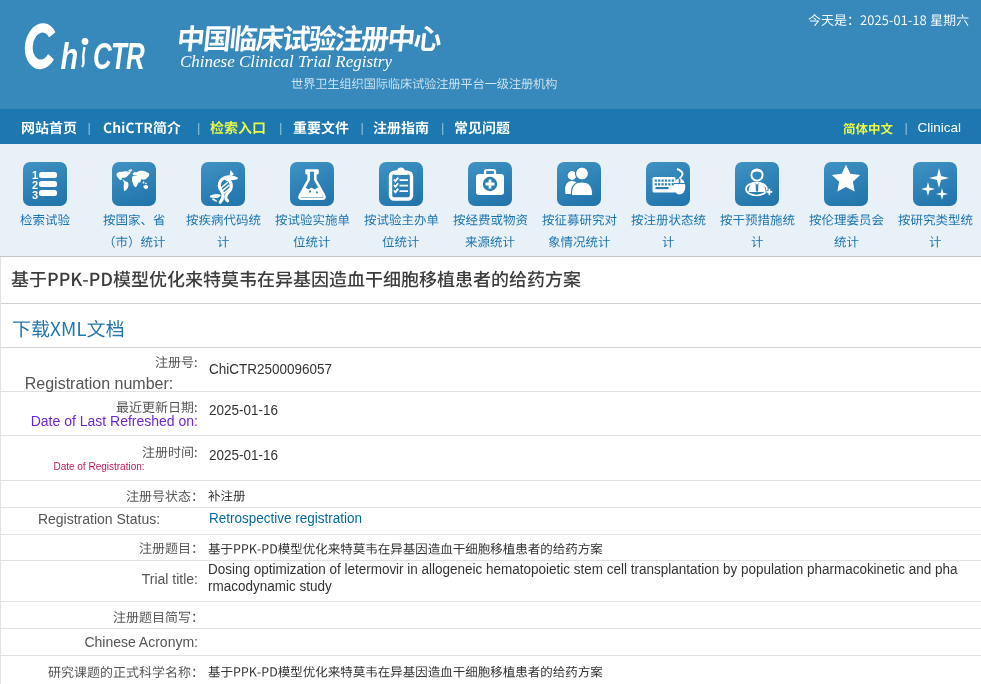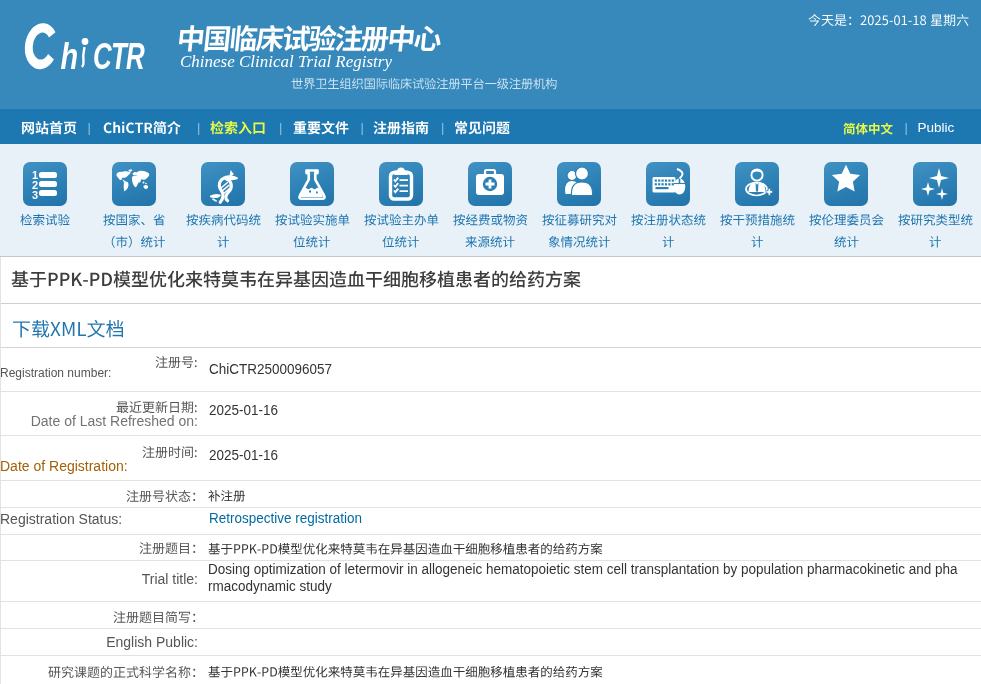--- a/index.html
+++ b/index.html
@@ -116,21 +116,21 @@
     <use href="#q66" transform="translate(28.0 14.0) scale(0.01400)"></use>
     <use href="#q67" transform="translate(42.0 14.0) scale(0.01400)"></use>
   </svg>
 <svg style="position:absolute;left:843.0px;top:120.5px;overflow:visible;" width="50" height="17" fill="#e9fb43">
     <use href="#q52" transform="translate(0.0 12.5) scale(0.01250)"></use>
     <use href="#q68" transform="translate(12.5 12.5) scale(0.01250)"></use>
     <use href="#q1" transform="translate(25.0 12.5) scale(0.01250)"></use>
     <use href="#q60" transform="translate(37.5 12.5) scale(0.01250)"></use>
   </svg>
 <div class="abs" style="left:904.5px;top:119.5px;color:#8fc0dc;font-size:13px">|</div>
-<div class="abs" style="left:917.5px;top:120px;color:#fff;font-size:13.5px">Public</div>
+<div class="abs" style="left:917.5px;top:120px;color:#fff;font-size:13.5px">Clinical</div>
 <div class="abs" style="left:0;top:144px;width:981px;height:112px;background:#e9f1f8"></div>
 <div class="abs" style="left:0;top:256px;width:981px;height:0;border-top:1px solid #c6c6c6"></div>
 <div class="abs" style="left:23px;top:162px;width:44px;height:44px;border-radius:7px;background:linear-gradient(160deg,#4292c4 0%,#2e82b6 50%,#2173a9 100%);"><svg width="44" height="44" viewBox="0 0 44 44" fill="#fff">
       <text x="9" y="17" font-family="Liberation Sans" font-size="11" font-weight="bold" fill="#fff">1</text>
       <text x="9" y="27" font-family="Liberation Sans" font-size="11" font-weight="bold" fill="#fff">2</text>
       <text x="9" y="37" font-family="Liberation Sans" font-size="11" font-weight="bold" fill="#fff">3</text>
       <rect x="16" y="10" width="18" height="6" rx="2.5"></rect>
       <rect x="16" y="19" width="18" height="6" rx="2.5"></rect>
       <rect x="16" y="28" width="18" height="6" rx="2.5"></rect>
     </svg></div>
@@ -411,56 +411,56 @@
 <div class="abs" style="left:0;top:559.5px;width:981px;border-top:1px solid #e2e2e2"></div>
 <div class="abs" style="left:0;top:600.8px;width:981px;border-top:1px solid #e2e2e2"></div>
 <div class="abs" style="left:0;top:628.3px;width:981px;border-top:1px solid #e2e2e2"></div>
 <div class="abs" style="left:0;top:655px;width:981px;border-top:1px solid #e2e2e2"></div>
 <svg style="position:absolute;left:155.4px;top:354.4px;overflow:visible;" width="43" height="18" fill="#555555">
     <use href="#q22" transform="translate(0.0 13.0) scale(0.01300)"></use>
     <use href="#q23" transform="translate(13.0 13.0) scale(0.01300)"></use>
     <use href="#q155" transform="translate(26.0 13.0) scale(0.01300)"></use>
     <use href="#q156" transform="translate(39.0 13.0) scale(0.01300)"></use>
   </svg>
-<div class="abs" style="left:0;top:373px;width:198px;text-align:left;font-size:12px;color:#555555;line-height:0"><span style="line-height:normal;display:inline-block;transform:translateY(-50%)">Registration number:</span></div>
+<div class="abs" style="left:0;top:384px;width:198px;text-align:center;font-size:16px;color:#555555;line-height:0"><span style="line-height:normal;display:inline-block;transform:translateY(-50%)">Registration number:</span></div>
 <div class="abs" style="left:208.5px;top:369px;font-size:15.5px;color:#333333;line-height:0"><span style="line-height:normal;display:inline-block;transform:translateY(-50%) scaleX(0.87);transform-origin:0 50%">ChiCTR2500096057</span></div>
 <svg style="position:absolute;left:116.4px;top:399.4px;overflow:visible;" width="82" height="18" fill="#555555">
     <use href="#q157" transform="translate(0.0 13.0) scale(0.01300)"></use>
     <use href="#q158" transform="translate(13.0 13.0) scale(0.01300)"></use>
     <use href="#q159" transform="translate(26.0 13.0) scale(0.01300)"></use>
     <use href="#q160" transform="translate(39.0 13.0) scale(0.01300)"></use>
     <use href="#q161" transform="translate(52.0 13.0) scale(0.01300)"></use>
     <use href="#q41" transform="translate(65.0 13.0) scale(0.01300)"></use>
     <use href="#q156" transform="translate(78.0 13.0) scale(0.01300)"></use>
   </svg>
-<div class="abs" style="left:0;top:420.7px;width:198px;text-align:right;font-size:14px;color:#737373;line-height:0"><span style="line-height:normal;display:inline-block;transform:translateY(-50%)">Date of Last Refreshed on:</span></div>
+<div class="abs" style="left:0;top:420.7px;width:198px;text-align:right;font-size:14px;color:#6d28d9;line-height:0"><span style="line-height:normal;display:inline-block;transform:translateY(-50%)">Date of Last Refreshed on:</span></div>
 <div class="abs" style="left:208.5px;top:410.4px;font-size:15.5px;color:#333333;line-height:0"><span style="line-height:normal;display:inline-block;transform:translateY(-50%) scaleX(0.87);transform-origin:0 50%">2025-01-16</span></div>
 <svg style="position:absolute;left:142.4px;top:444.4px;overflow:visible;" width="56" height="18" fill="#555555">
     <use href="#q22" transform="translate(0.0 13.0) scale(0.01300)"></use>
     <use href="#q23" transform="translate(13.0 13.0) scale(0.01300)"></use>
     <use href="#q162" transform="translate(26.0 13.0) scale(0.01300)"></use>
     <use href="#q163" transform="translate(39.0 13.0) scale(0.01300)"></use>
     <use href="#q156" transform="translate(52.0 13.0) scale(0.01300)"></use>
   </svg>
-<div class="abs" style="left:0;top:465.7px;width:198px;text-align:left;font-size:14px;color:#a16207;line-height:0"><span style="line-height:normal;display:inline-block;transform:translateY(-50%)">Date of Registration:</span></div>
+<div class="abs" style="left:0;top:465.7px;width:198px;text-align:center;font-size:10px;color:#be185d;line-height:0"><span style="line-height:normal;display:inline-block;transform:translateY(-50%)">Date of Registration:</span></div>
 <div class="abs" style="left:208.5px;top:455.4px;font-size:15.5px;color:#333333;line-height:0"><span style="line-height:normal;display:inline-block;transform:translateY(-50%) scaleX(0.87);transform-origin:0 50%">2025-01-16</span></div>
 <svg style="position:absolute;left:126.0px;top:487.9px;overflow:visible;" width="78" height="18" fill="#555555">
     <use href="#q22" transform="translate(0.0 13.0) scale(0.01300)"></use>
     <use href="#q23" transform="translate(13.0 13.0) scale(0.01300)"></use>
     <use href="#q155" transform="translate(26.0 13.0) scale(0.01300)"></use>
     <use href="#q105" transform="translate(39.0 13.0) scale(0.01300)"></use>
     <use href="#q106" transform="translate(52.0 13.0) scale(0.01300)"></use>
     <use href="#q33" transform="translate(65.0 13.0) scale(0.01300)"></use>
   </svg>
 <svg style="position:absolute;left:207.5px;top:488.2px;overflow:visible;" width="38" height="17" fill="#333333">
     <use href="#q164" transform="translate(0.0 12.5) scale(0.01250)"></use>
     <use href="#q22" transform="translate(12.5 12.5) scale(0.01250)"></use>
     <use href="#q23" transform="translate(25.0 12.5) scale(0.01250)"></use>
   </svg>
-<div class="abs" style="left:0;top:518.6px;width:198px;text-align:left;font-size:14px;color:#555555;line-height:0"><span style="line-height:normal;display:inline-block;transform:translateY(-50%)">Registration Status:</span></div>
+<div class="abs" style="left:0;top:518.6px;width:198px;text-align:center;font-size:14px;color:#555555;line-height:0"><span style="line-height:normal;display:inline-block;transform:translateY(-50%)">Registration Status:</span></div>
 <div class="abs" style="left:208.5px;top:518.3px;font-size:15.5px;color:#0369a1;line-height:0"><span style="line-height:normal;display:inline-block;transform:translateY(-50%) scaleX(0.87);transform-origin:0 50%">Retrospective registration</span></div>
 <svg style="position:absolute;left:139.0px;top:540.4px;overflow:visible;" width="65" height="18" fill="#555555">
     <use href="#q22" transform="translate(0.0 13.0) scale(0.01300)"></use>
     <use href="#q23" transform="translate(13.0 13.0) scale(0.01300)"></use>
     <use href="#q165" transform="translate(26.0 13.0) scale(0.01300)"></use>
     <use href="#q166" transform="translate(39.0 13.0) scale(0.01300)"></use>
     <use href="#q33" transform="translate(52.0 13.0) scale(0.01300)"></use>
   </svg>
 <svg style="position:absolute;left:207.5px;top:540.8px;overflow:visible;" width="395" height="17" fill="#333333">
     <use href="#q167" transform="translate(0.0 12.5) scale(0.01250)"></use>
@@ -502,21 +502,21 @@
 <div class="abs" style="left:208px;top:561px;width:868px;font-size:15.5px;color:#333333;line-height:16.6px;transform:scaleX(0.87);transform-origin:0 0">Dosing optimization of letermovir in allogeneic hematopoietic stem cell transplantation by population pharmacokinetic and pha rmacodynamic study</div>
 <svg style="position:absolute;left:113.0px;top:608.8px;overflow:visible;" width="91" height="18" fill="#555555">
     <use href="#q22" transform="translate(0.0 13.0) scale(0.01300)"></use>
     <use href="#q23" transform="translate(13.0 13.0) scale(0.01300)"></use>
     <use href="#q165" transform="translate(26.0 13.0) scale(0.01300)"></use>
     <use href="#q166" transform="translate(39.0 13.0) scale(0.01300)"></use>
     <use href="#q194" transform="translate(52.0 13.0) scale(0.01300)"></use>
     <use href="#q195" transform="translate(65.0 13.0) scale(0.01300)"></use>
     <use href="#q33" transform="translate(78.0 13.0) scale(0.01300)"></use>
   </svg>
-<div class="abs" style="left:0;top:642.1px;width:198px;text-align:right;font-size:14px;color:#555555;line-height:0"><span style="line-height:normal;display:inline-block;transform:translateY(-50%)">English Public:</span></div>
+<div class="abs" style="left:0;top:642.1px;width:198px;text-align:right;font-size:14px;color:#555555;line-height:0"><span style="line-height:normal;display:inline-block;transform:translateY(-50%)">Chinese Acronym:</span></div>
 <svg style="position:absolute;left:48.0px;top:663.7px;overflow:visible;" width="156" height="18" fill="#555555">
     <use href="#q99" transform="translate(0.0 13.0) scale(0.01300)"></use>
     <use href="#q100" transform="translate(13.0 13.0) scale(0.01300)"></use>
     <use href="#q196" transform="translate(26.0 13.0) scale(0.01300)"></use>
     <use href="#q165" transform="translate(39.0 13.0) scale(0.01300)"></use>
     <use href="#q189" transform="translate(52.0 13.0) scale(0.01300)"></use>
     <use href="#q197" transform="translate(65.0 13.0) scale(0.01300)"></use>
     <use href="#q198" transform="translate(78.0 13.0) scale(0.01300)"></use>
     <use href="#q199" transform="translate(91.0 13.0) scale(0.01300)"></use>
     <use href="#q200" transform="translate(104.0 13.0) scale(0.01300)"></use>

